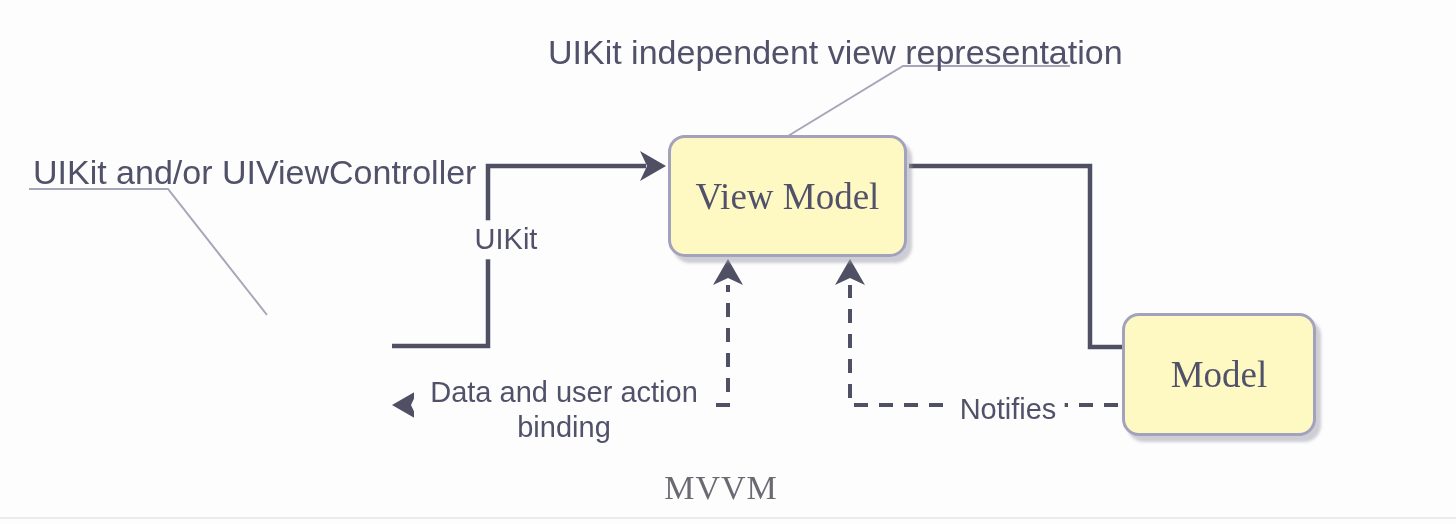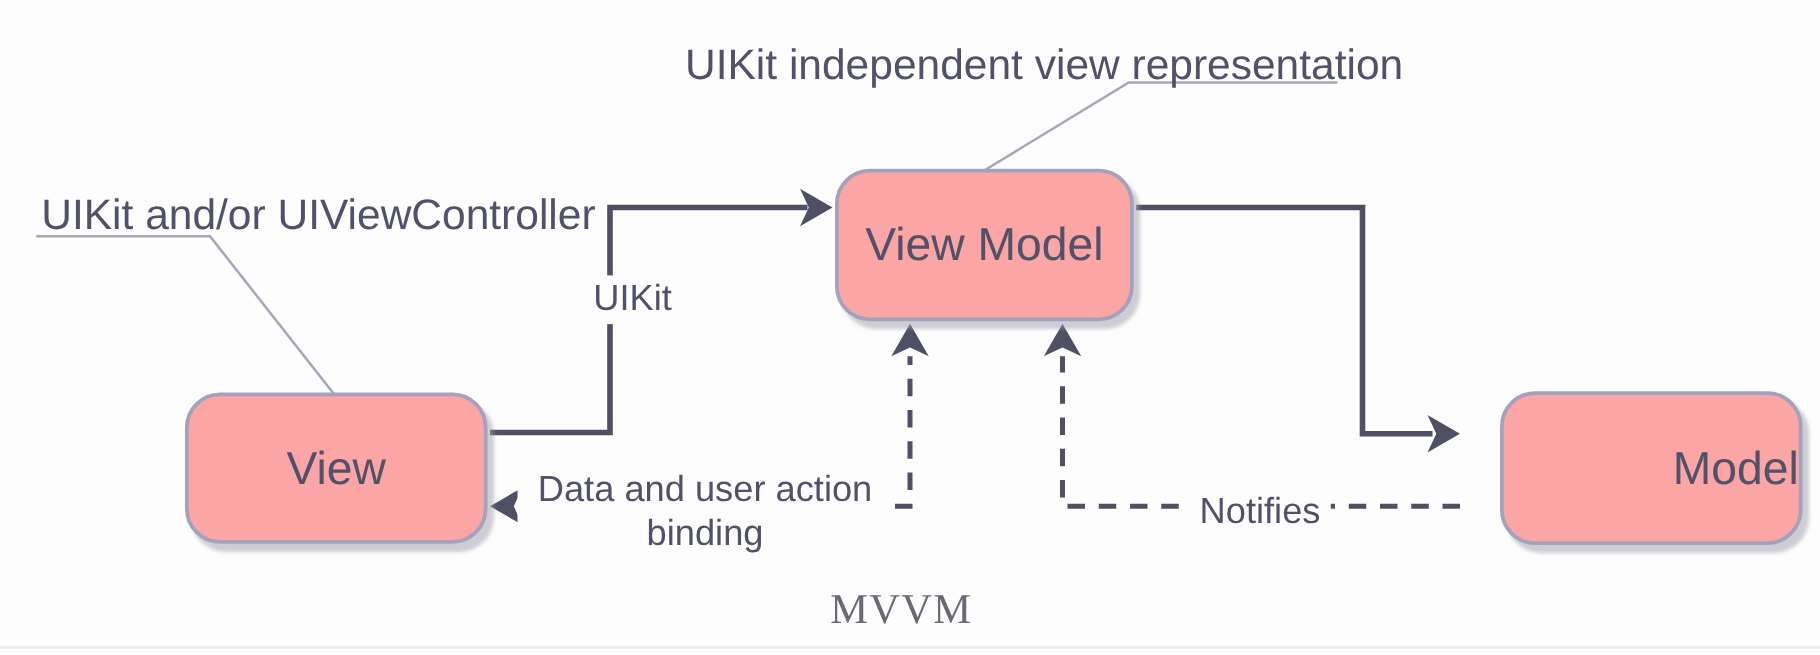--- a/index.html
+++ b/index.html
@@ -17,33 +17,34 @@
     width: 1456px; height: 524px;
   }
   .solid-edge   { stroke: #505064; stroke-width: 4.5; fill: none; }
   .dashed-edge  { stroke: #505064; stroke-width: 4; fill: none; stroke-dasharray: 14 11; }
   .arrowhead    { fill: #505064; stroke: none; }
   .callout-line { stroke: #a6a6b8; stroke-width: 2; fill: none; }
 
   .node {
     position: absolute;
     box-sizing: border-box;
-    background: #fca5a5;
+    background: #fef9c3;
     border: 3.5px solid #a2a2bc;
-    border-radius: 28px;
+    border-radius: 17px;
     box-shadow: 5px 6px 3px rgba(158,158,172,0.5);
     display: flex;
     align-items: center;
     justify-content: center;
     font-size: 37px;
     color: #51516a;
+    font-family: Liberation Serif, serif;
   }
   .node-view       { left: 148px;  top: 314px; width: 242px; height: 121px; }
   .node-view-model { left: 668px;  top: 135px; width: 239px; height: 122px; }
-  .node-model      { left: 1200px; top: 313px; width: 242px; height: 123px; justify-content: flex-end; }
+  .node-model      { left: 1122px; top: 313px; width: 194px; height: 123px; }
 
   .edge-label {
     position: absolute;
     transform: translate(-50%, -50%);
     background: #fdfdfe;
     color: #51516a;
     font-size: 29px;
     text-align: center;
     padding: 2px 8px;
     white-space: nowrap;
@@ -93,23 +94,20 @@
     <path class="arrowhead" d="M392 405 L418 390 L411 405 L418 420 Z"></path>
     <path class="arrowhead" d="M728 259 L713 285 L728 278 L743 285 Z"></path>
 
     <path class="dashed-edge" d="M1168 405 H850 V285"></path>
     <path class="arrowhead" d="M850 259 L835 285 L850 278 L865 285 Z"></path>
 
     <path class="callout-line" d="M29 189 H168 L267 315"></path>
     <path class="callout-line" d="M1070 66 H903 L788 136"></path>
   </svg>
 
-  <div class="node node-view">
-    <span>View</span>
-  </div>
   <div class="node node-view-model">
     <span>View Model</span>
   </div>
   <div class="node node-model">
     <span>Model</span>
   </div>
 
   <div class="edge-label" style="left:506px; top:240px;">UIKit</div>
   <div class="edge-label" style="left:1008px; top:410px;">Notifies</div>
   <div class="edge-label wrap" style="left:564px; top:410px;">Data and user action binding</div>

